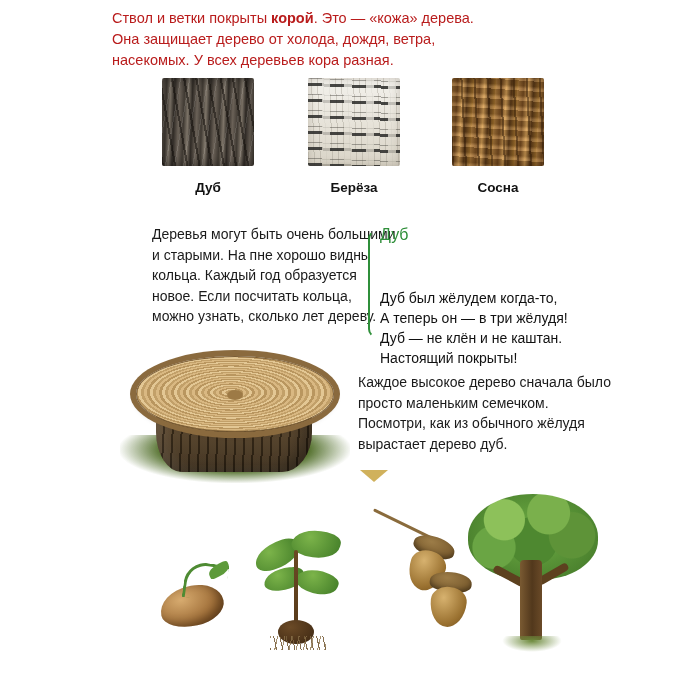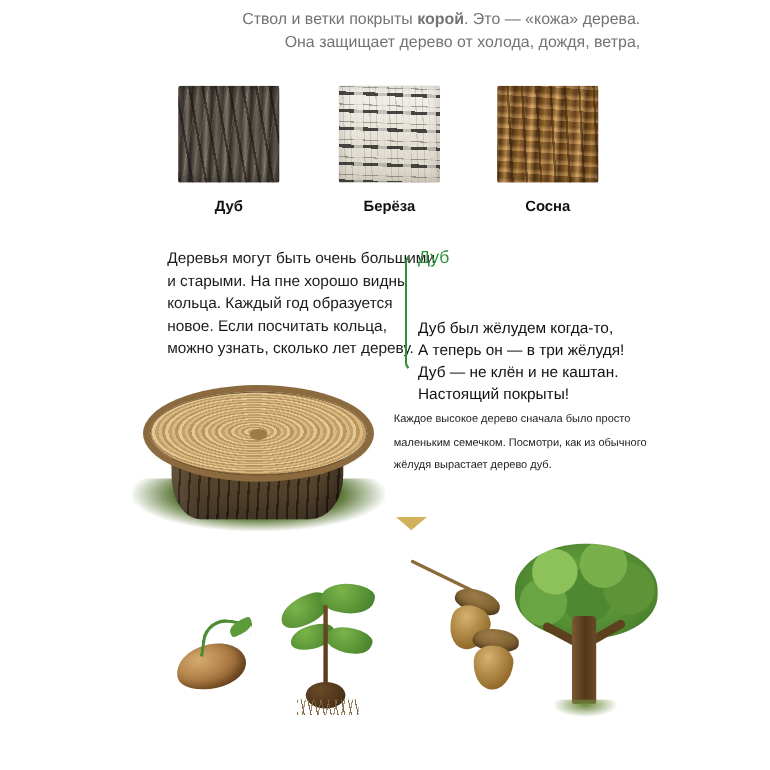--- a/index.html
+++ b/index.html
@@ -17,22 +17,21 @@
   }
 
   
   .intro {
     position: absolute;
     left: 112px;
     top: 8px;
     width: 470px;
     font-size: 14.5px;
     line-height: 21px;
-    color: #737373;
-    text-align: right;
+    color: #b91c1c;
   }
   .intro b { font-weight: bold; }
 
   
   .bark-row {
     position: absolute;
     left: 112px;
     top: 78px;
     width: 470px;
     height: 130px;
@@ -201,21 +200,21 @@
     border-radius: 50%;
     background: #9d7a46;
   }
 
   
   .seed-text {
     position: absolute;
     left: 358px;
     top: 372px;
     width: 260px;
-    font-size: 10px;
+    font-size: 14px;
     line-height: 20.5px;
   }
   .arrow-down {
     position: absolute;
     left: 360px;
     top: 470px;
     width: 0; height: 0;
     border-left: 14px solid transparent;
     border-right: 14px solid transparent;
     border-top: 12px solid #c8a33f;
@@ -363,20 +362,21 @@
     width: 60px; height: 16px;
     background: radial-gradient(ellipse at 50% 30%, #6d8a3c, rgba(255,255,255,0) 70%);
   }
 </style>
 </head>
 <body>
 
 <div class="intro">
   <span>Ствол и ветки покрыты </span><b>корой</b><span>. Это — «кожа» дерева.</span><br>
   <span>Она защищает дерево от холода, дождя, ветра,</span><br>
+  <span>насекомых. У всех деревьев кора разная.</span>
 </div>
 
 <div class="bark-row">
 
   <div class="bark-item oak">
     <div class="bark-swatch bark-oak"></div>
     <div class="bark-caption">Дуб</div>
   </div>
 
   <div class="bark-item birch">

